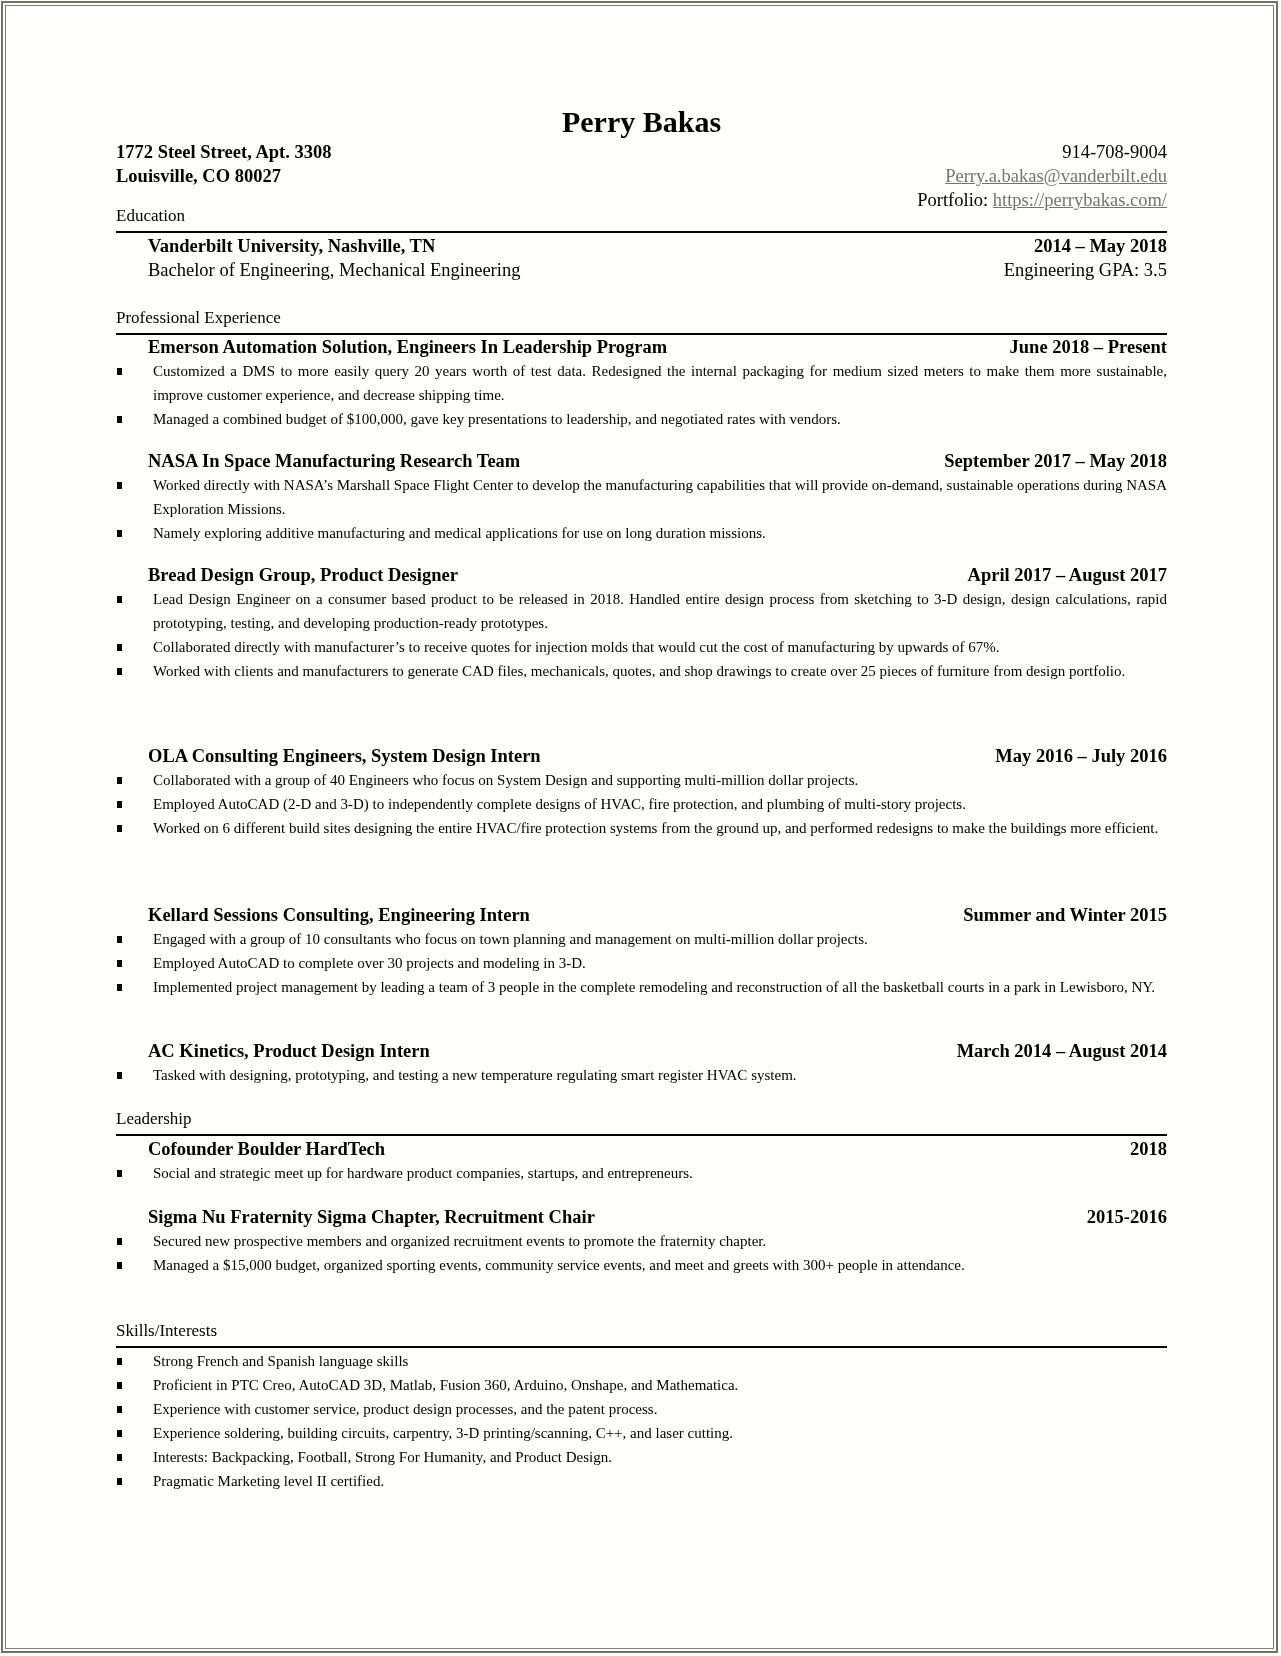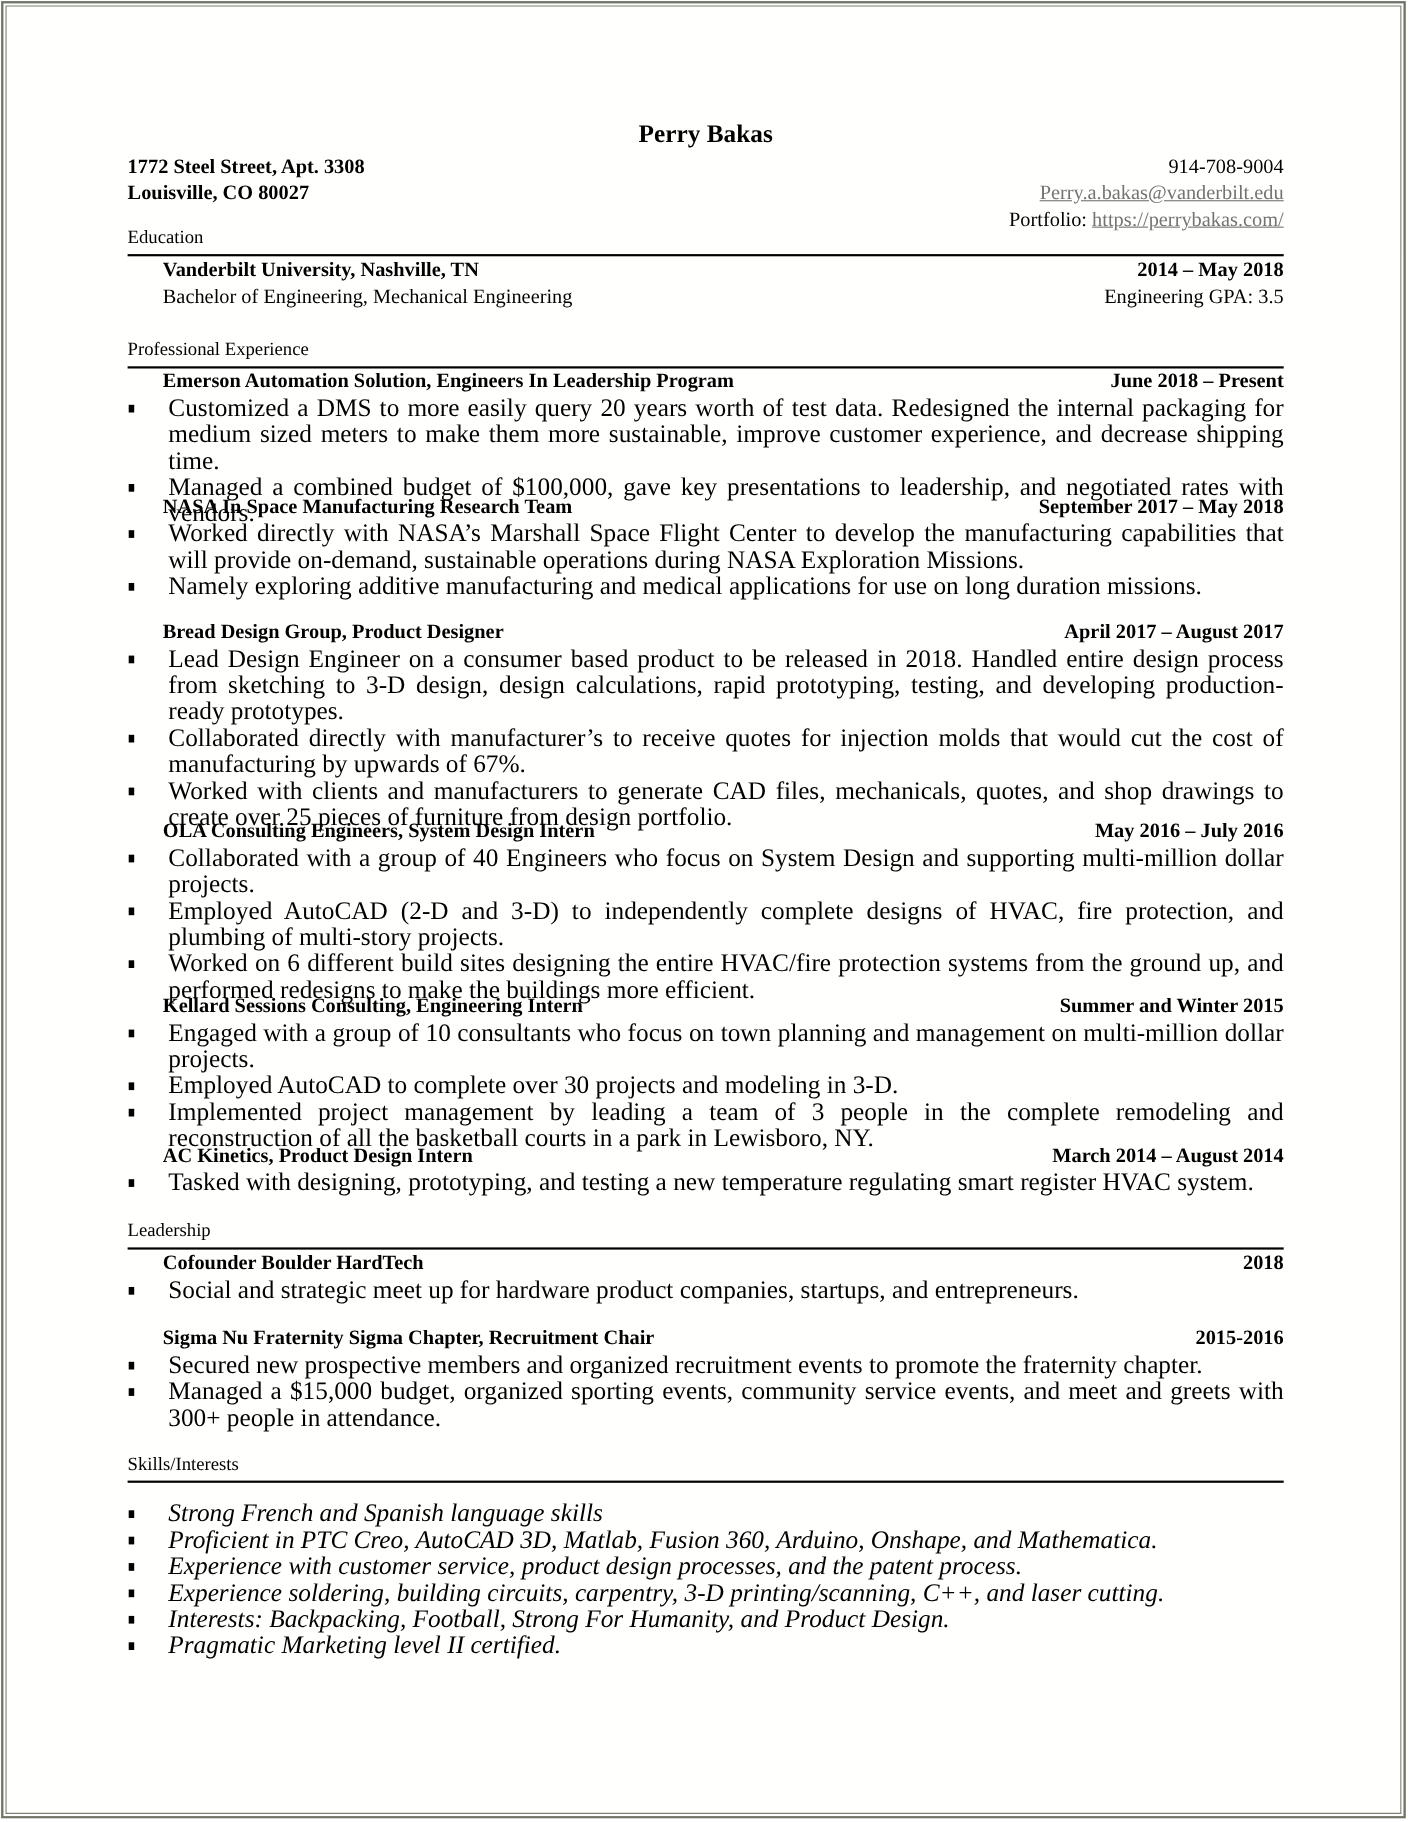--- a/index.html
+++ b/index.html
@@ -1,29 +1,29 @@
 <!DOCTYPE html>
 <html><head>
 <meta charset="utf-8">
 <style>
   html, body { margin: 0; padding: 0; background: #ffffff; }
   body { width: 1281px; height: 1656px; position: relative; overflow: hidden; font-family: "Liberation Serif", serif; color: #000; }
   .frame { position: absolute; left: 1px; top: 1px; width: 1273px; height: 1648px; border: 2px solid #6f7466; box-shadow: inset 0 0 0 2px #ffffff, inset 0 0 0 3px #7b8070; background: #fffffd; }
   .page { position: absolute; left: 116px; top: 0; width: 1051px; }
-  .name { position: absolute; top: 104px; left: 0; width: 1051px; text-align: center; font-weight: bold; font-size: 23px; line-height: 36px; }
+  .name { position: absolute; top: 104px; left: 0; width: 1051px; text-align: center; font-weight: bold; font-size: 30px; line-height: 36px; }
   .contact-left { position: absolute; top: 140px; left: 0; font-size: 18.5px; line-height: 24px; font-weight: bold; }
   .contact-right { position: absolute; top: 140px; right: 0; text-align: right; font-size: 18.5px; line-height: 24px; }
   .link { color: #737373; text-decoration: underline; }
   .section { position: absolute; left: 0; width: 1051px; }
   .sec-title { font-weight: normal; font-size: 17px; line-height: 26px; margin: 0; }
   .rule { border-top: 2px solid #000; margin-top: 2px; }
   .row { display: flex; justify-content: space-between; font-size: 18.5px; line-height: 24px; margin-left: 32px; }
   .b { font-weight: bold; }
   ul.bul { list-style: none; margin: 0; padding: 0; }
-  ul.bul li { position: relative; padding-left: 37px; font-size: 23px; line-height: 24px; text-align: justify; }
+  ul.bul li { position: relative; padding-left: 37px; font-size: 15px; line-height: 24px; text-align: justify; }
   ul.bul li::before { content: ""; position: absolute; left: 1px; top: 9px; width: 5px; height: 7px; background: #000; }
   .entry { position: absolute; left: 0; width: 1051px; }
 </style>
 </head>
 <body>
 
 <div class="frame"></div>
 
 <div class="page">
 
@@ -148,21 +148,21 @@
       </div>
     <ul class="bul">
       <li>Secured new prospective members and organized recruitment events to promote the fraternity chapter.</li>
       <li>Managed a $15,000 budget, organized sporting events, community service events, and meet and greets with 300+ people in attendance.</li>
     </ul>
   </div>
 
   <div class="section" style="top:1318px;">
     <h2 class="sec-title">Skills/Interests</h2>
     <div class="rule"></div>
-    <ul class="bul" style="margin-top:16px;font-style:italic;">
+    <ul class="bul" style="margin-top:1px;">
       <li>Strong French and Spanish language skills</li>
       <li>Proficient in PTC Creo, AutoCAD 3D, Matlab, Fusion 360, Arduino, Onshape, and Mathematica.</li>
       <li>Experience with customer service, product design processes, and the patent process.</li>
       <li>Experience soldering, building circuits, carpentry, 3-D printing/scanning, C++, and laser cutting.</li>
       <li>Interests: Backpacking, Football, Strong For Humanity, and Product Design.</li>
       <li>Pragmatic Marketing level II certified.</li>
     </ul>
   </div>
 
 </div>

